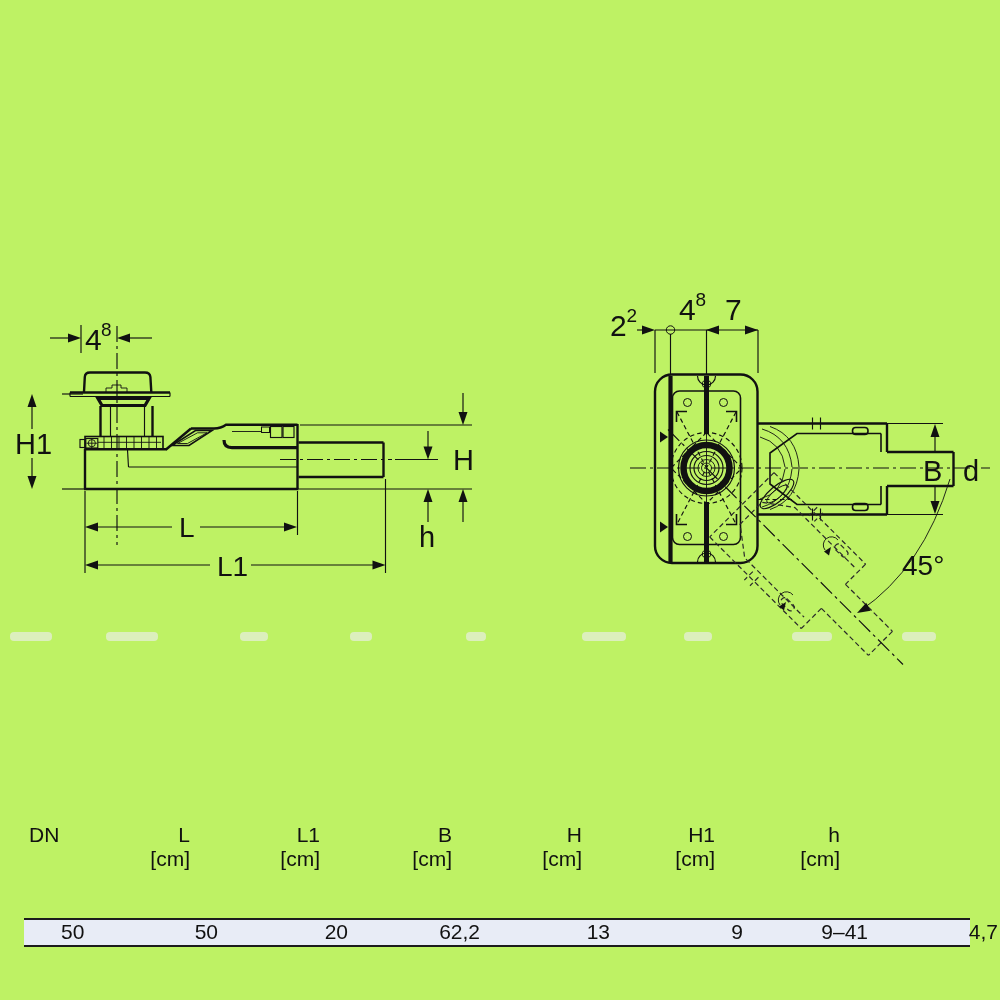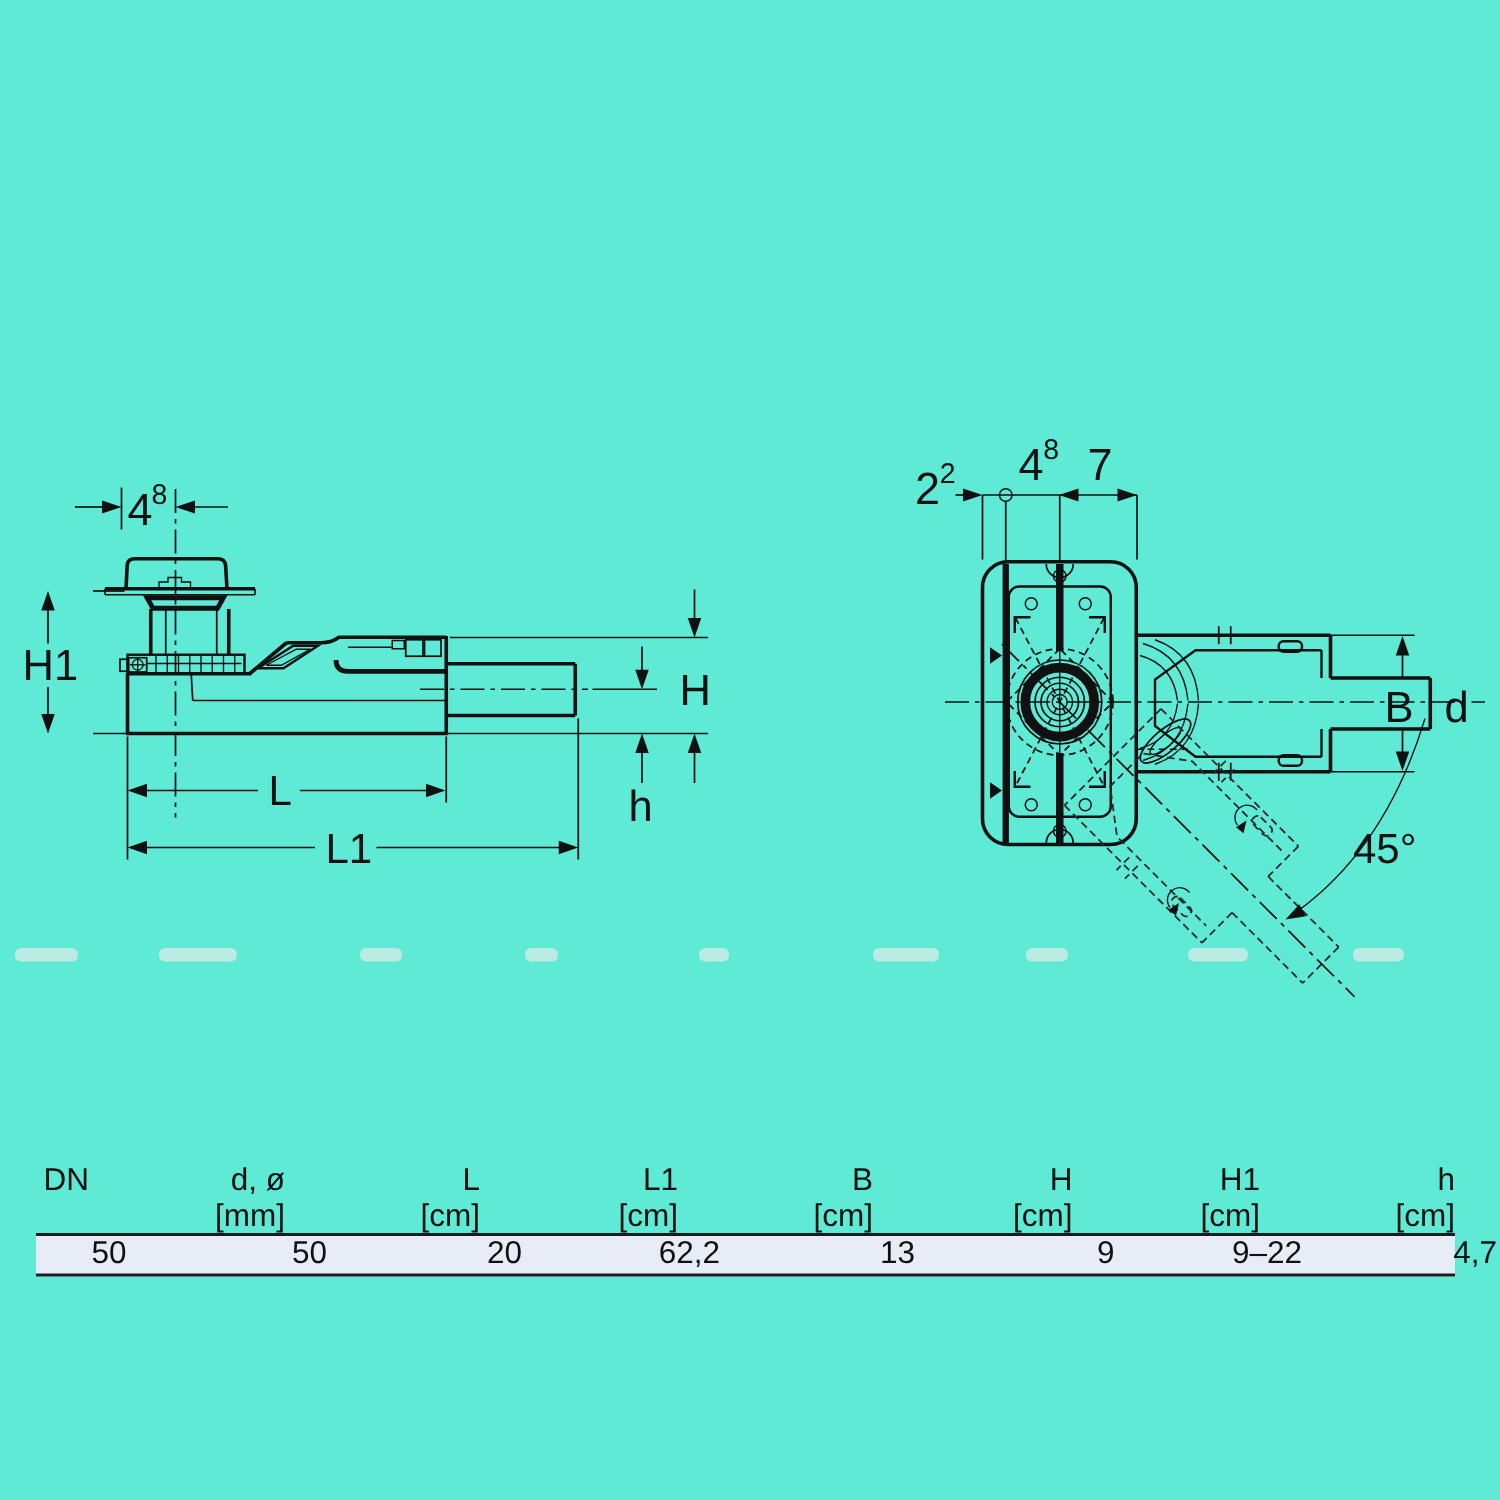--- a/index.html
+++ b/index.html
@@ -1,16 +1,16 @@
 <!DOCTYPE html>
 <html><head>
 <meta charset="utf-8">
 <style>
   html,body{margin:0;padding:0;background:#fff;}
-  #stage{position:relative;width:1000px;height:1000px;background:#5eead4;overflow:hidden;
+  #stage{position:relative;width:1000px;height:1000px;background:#bef264;overflow:hidden;
          font-family:"Liberation Sans",sans-serif;color:#111;}
   svg line,svg path,svg rect,svg circle,svg ellipse,svg polyline{stroke:#111;fill:none;stroke-linecap:butt;}
   svg polygon{fill:#111;stroke:none;}
   .thick{stroke-width:2.4;}
   .xthick{stroke-width:3.2;}
   .med{stroke-width:1.6;}
   .thin{stroke-width:1.15;}
   .hair{stroke-width:0.9;}
   .bar4{stroke-width:4.2;}
   .bar5{stroke-width:5;}
@@ -20,21 +20,21 @@
   .ghost{stroke:#2a2a2a;stroke-width:1.2;stroke-dasharray:5 3;}
   svg text{fill:#111;stroke:none;font-family:"Liberation Sans",sans-serif;}
   .dimtxt{font-size:29px;}
   .dimtxt-sm{font-size:28px;}
   .dimbase{font-size:30px;}
   .dimsup{font-size:19px;}
   
   .smudge{position:absolute;height:9px;top:632px;background:#ececec;border-radius:4px;opacity:.65;}
   
   #spec-table{position:absolute;left:24px;top:771px;width:946px;font-size:21px;}
-  .thead,.trow{display:grid;grid-template-columns:64px 102px 130px 132px 130px 133px 125px 130px;}
+  .thead,.trow{display:grid;grid-template-columns:64px 102px 130px 132px 130px 133px 125px 130px;margin-top:48px;}
   .thead{padding-top:4px;}
   .hcell{text-align:right;}
   .hcell:first-child{text-align:left;padding-left:5px;}
   .hname{line-height:24px;}
   .hunit{line-height:23px;min-height:23px;}
   .trow{border-top:2px solid #1c1c1c;border-bottom:2px solid #1c1c1c;}
   .vcell{text-align:right;line-height:22px;padding:1px 0 2px 0;}
   .vcell:first-child{text-align:left;padding-left:9px;}
 </style>
 </head>
@@ -327,24 +327,20 @@
 </div>
 
 
 <div id="spec-table">
   <div class="thead">
     <div class="hcell">
       <div class="hname">DN</div>
           <div class="hunit"></div>
     </div>
     <div class="hcell">
-      <div class="hname">d, ø</div>
-          <div class="hunit">[mm]</div>
-    </div>
-    <div class="hcell">
       <div class="hname">L</div>
           <div class="hunit">[cm]</div>
     </div>
     <div class="hcell">
       <div class="hname">L1</div>
           <div class="hunit">[cm]</div>
     </div>
     <div class="hcell">
       <div class="hname">B</div>
           <div class="hunit">[cm]</div>
@@ -362,18 +358,18 @@
           <div class="hunit">[cm]</div>
     </div>
   </div>
   <div class="trow" style="background:#e8ecf6;padding-left:28px;">
     <div class="vcell">50</div>
     <div class="vcell">50</div>
     <div class="vcell">20</div>
     <div class="vcell">62,2</div>
     <div class="vcell">13</div>
     <div class="vcell">9</div>
-    <div class="vcell">9–22</div>
+    <div class="vcell">9–41</div>
     <div class="vcell">4,7</div>
   </div>
 </div>
 
 </div>
 
 </body></html>

